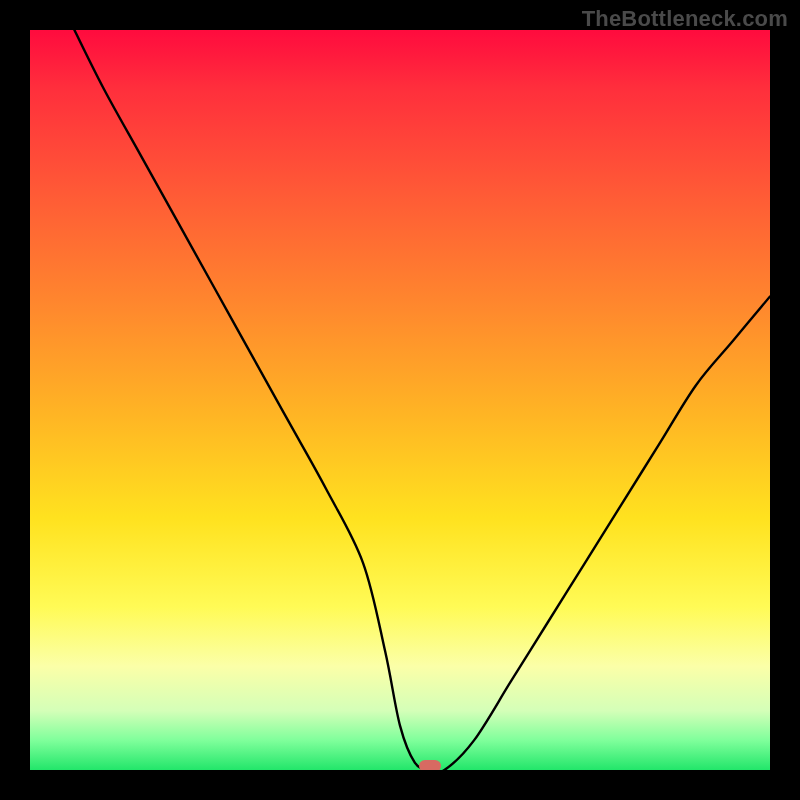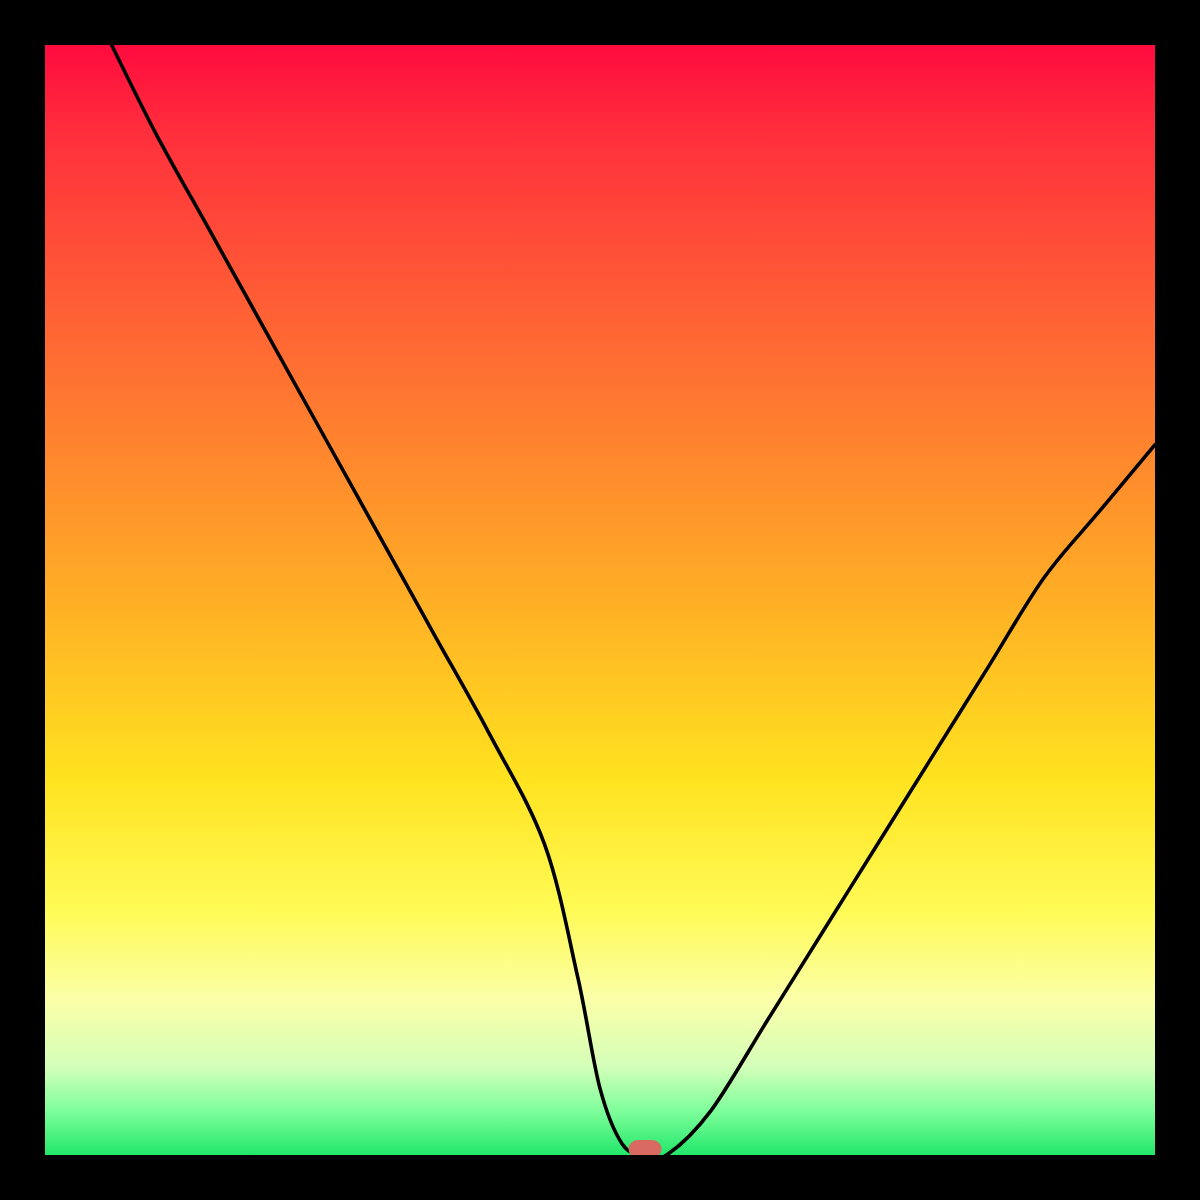--- a/index.html
+++ b/index.html
@@ -83,20 +83,21 @@
     background: #d86a62;
     z-index: 4;
     transform: translate(-50%, -50%);
   }
 </style>
 </head>
 <body>
 
 <div class="frame">
 
+  <div class="watermark">TheBottleneck.com</div>
 
   <div class="plot-outer">
     <div class="plot-area">
 
       <div class="gradient"></div>
 
       <svg class="curve" viewBox="0 0 740 740" preserveAspectRatio="none">
         <path id="curve-path" d="M 44.4,0 C 49.33333333333333,9.866666666666655 62.9,38.23333333333325 74,59.19999999999993 C 85.1,80.16666666666661 98.66666666666667,103.60000000000007 111,125.80000000000007 C 123.33333333333333,148.00000000000009 135.66666666666666,170.2 148,192.39999999999998 C 160.33333333333334,214.59999999999997 172.66666666666666,236.8 185,259 C 197.33333333333334,281.2 209.66666666666666,303.4 222,325.59999999999997 C 234.33333333333334,347.79999999999995 246.66666666666666,370.00000000000006 259,392.20000000000005 C 271.3333333333333,414.40000000000003 283.6666666666667,435.3666666666667 296,458.8 C 308.3333333333333,482.23333333333335 323.1333333333333,505.66666666666663 333,532.8 C 342.8666666666667,559.9333333333333 349.0333333333333,594.4666666666667 355.2,621.6 C 361.3666666666667,648.7333333333333 365.06666666666666,677.1 370,695.6 C 374.93333333333334,714.1 379.8666666666667,725.2 384.8,732.6 C 389.73333333333335,740 394.6666666666667,738.7666666666667 399.6,740 C 404.53333333333336,741.2333333333333 407.00000000000006,744.9333333333334 414.40000000000003,740 C 421.8,735.0666666666666 432.9,725.1999999999999 444,710.4 C 455.1,695.6 468.6666666666667,670.9333333333334 481,651.2 C 493.3333333333333,631.4666666666667 505.6666666666667,611.7333333333333 518,592 C 530.3333333333334,572.2666666666667 542.6666666666666,552.5333333333333 555,532.8 C 567.3333333333334,513.0666666666666 579.6666666666666,493.33333333333337 592,473.6 C 604.3333333333334,453.8666666666667 616.6666666666666,434.1333333333333 629,414.4 C 641.3333333333334,394.66666666666663 653.6666666666666,372.46666666666664 666,355.2 C 678.3333333333334,337.93333333333334 690.6666666666666,325.6 703,310.8 C 715.3333333333334,296 733.8333333333334,273.79999999999995 740,266.4" fill="none" stroke="#000" stroke-width="2.4" stroke-linejoin="round" stroke-linecap="round"></path>
       </svg>
 

